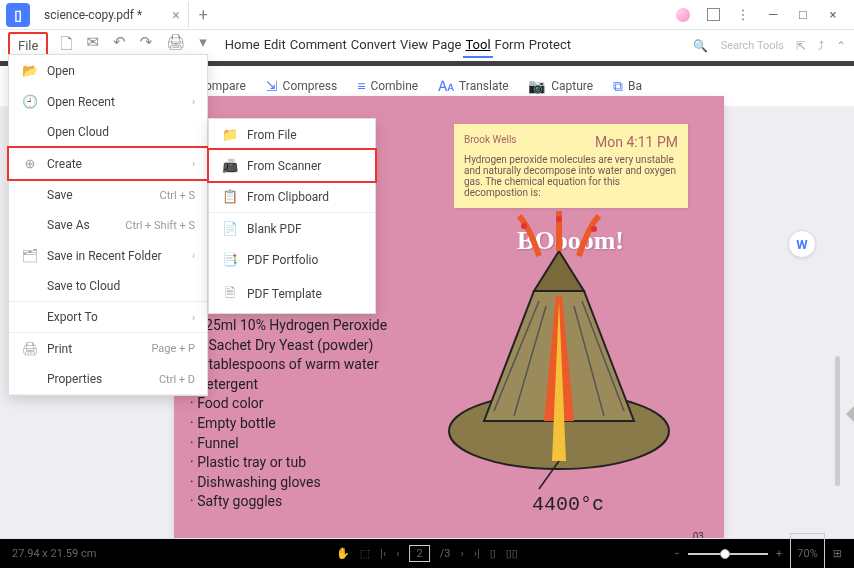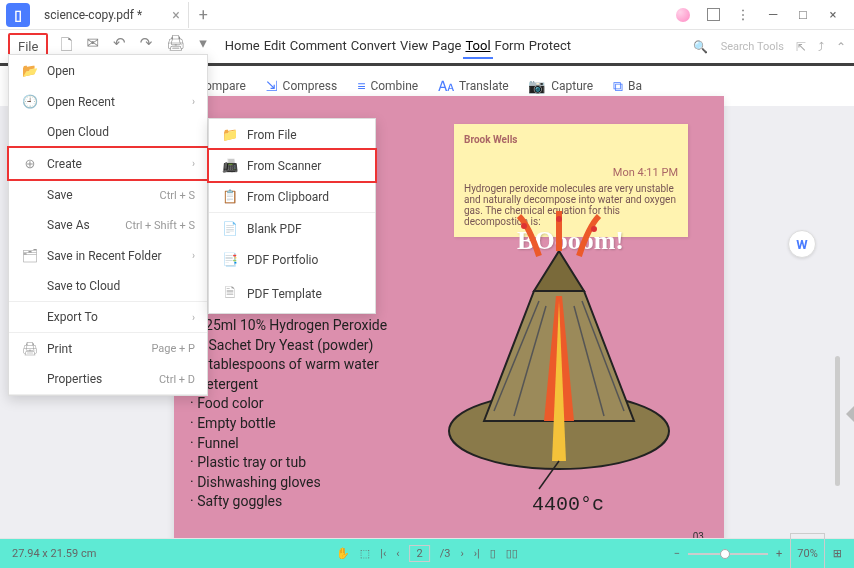--- a/index.html
+++ b/index.html
@@ -7,21 +7,21 @@
 .titlebar { height:30px; background:#fff; display:flex; align-items:center; border-bottom:1px solid #e5e5e5; }
 .app-icon { width:24px; height:24px; background:#4a7cff; border-radius:4px; margin:0 6px; display:flex; align-items:center; justify-content:center; }
 .app-icon span { color:#fff; font-weight:bold; font-size:14px; }
 .tab { display:flex; align-items:center; padding:0 8px; height:26px; font-size:12px; color:#444; border-right:1px solid #e0e0e0; }
 .tab-close { margin-left:30px; color:#999; font-size:14px; cursor:pointer; }
 .tab-add { margin-left:10px; color:#888; font-size:16px; }
 .window-ctrls { margin-left:auto; display:flex; align-items:center; gap:4px; padding-right:8px; }
 .wc { width:26px; height:26px; display:flex; align-items:center; justify-content:center; color:#666; font-size:13px; }
 .dot { width:14px; height:14px; border-radius:50%; background:radial-gradient(circle at 30% 30%,#ffd1e8,#ff8ac4); }
 .square-o { width:13px; height:13px; border:1.5px solid #888; }
-.menubar { height:36px; background:#fff; display:flex; align-items:center; padding:0 8px; border-bottom:3px solid #404040; }
+.menubar { height:36px; background:#fff; display:flex; align-items:center; padding:0 8px; border-bottom:5px solid #404040; }
 .file-btn { padding:4px 8px; font-size:13px; color:#555; border:2px solid #e33; border-radius:2px; }
 .menubar-icons { display:flex; gap:14px; margin-left:12px; color:#888; font-size:15px; }
 .menu-tabs { display:flex; margin-left:16px; }
 .menu-tab { font-size:13px; color:#333; padding:4px 2px; }
 .menu-tab.active { color:#000000; border-bottom:2px solid #4a7cff;text-decoration:underline; }
 .menubar-right { margin-left:auto; display:flex; align-items:center; gap:12px; color:#aaa; font-size:12px; }
 .search-hint { color:#bbb; font-size:11px; }
 .toolbar { height:40px; background:#fff; display:flex; align-items:center; padding:0 8px; gap:8px; }
 .tool-item { display:flex; align-items:center; gap:5px; font-size:12px; color:#555; padding:4px 6px; }
 .tool-item .ico { color:#4a7cff; font-size:14px; }
@@ -33,34 +33,34 @@
 .dd-item.highlighted { border:2px solid #e33; margin:-2px; padding:8px 12px; }
 .dd-sep { border-top:1px solid #eee; }
 .submenu { position:absolute; left:208px; top:118px; width:168px; background:#fff; border:1px solid #ddd; box-shadow:0 4px 12px rgba(0,0,0,0.15); z-index:101; }
 .sub-item { display:flex; align-items:center; padding:8px 12px; font-size:12px; color:#444; }
 .sub-item .ico { width:18px; color:#999; font-size:13px; text-align:center; margin-right:8px; }
 .sub-item.highlighted { border:2px solid #e33; margin:-2px; padding:8px 12px; }
 .workspace { position:absolute; top:106px; left:0; right:0; bottom:30px; background:#eeeef2; }
 .page { position:absolute; left:174px; top:-10px; width:550px; height:450px; background:#dc8fad; box-shadow:0 2px 8px rgba(0,0,0,0.1); }
 .note { position:absolute; right:36px; top:28px; width:234px; background:#fff3b0; padding:10px; font-size:10px; color:#755; box-shadow:1px 1px 3px rgba(0,0,0,0.1); }
 .note-head { display:flex; justify-content:space-between; margin-bottom:4px; }
-.note-name { font-weight:bold; color:#a66; }
-.note-time { color:#a66; font-size:11px;margin-top:32px; }
+.note-name { font-weight:normal; color:#a66; }
+.note-time { color:#a66; font-size:14px; }
 .burst { position:absolute; right:100px; top:130px; font-family:cursive; font-size:26px; color:#fff; font-weight:bold; text-shadow:1px 1px 2px rgba(0,0,0,0.2); }
 .volcano { position:absolute; right:40px; top:115px; width:250px; height:280px; }
 .temp { position:absolute; right:120px; bottom:30px; font-family:Liberation Mono, monospace; font-size:20px; color:#222; }
 .pnum { position:absolute; right:20px; bottom:4px; font-size:10px; color:#333; }
 .leftcol { position:absolute; left:14px; top:155px; width:42px; }
 .leftlabel { font-size:9px; color:#333; font-style:italic; }
 .list { position:absolute; left:16px; top:220px; font-size:14px; color:#222; line-height:1.4; }
 .list li { list-style:none; }
 .list li::before { content:"· "; }
 .word-badge { position:absolute; right:38px; top:124px; width:28px; height:28px; border-radius:50%; background:#fff; border:1px solid #ddd; display:flex; align-items:center; justify-content:center; box-shadow:0 1px 3px rgba(0,0,0,0.1); z-index:50; }
 .word-badge span { color:#4a7cff; font-size:13px; font-weight:bold; }
-.statusbar { position:absolute; bottom:0; left:0; right:0; height:30px; background:#5eead4; border-top:1px solid #e5e5e5; display:flex; align-items:center; padding:0 12px; font-size:11px; color:#666;margin-top:16px; }
+.statusbar { position:absolute; bottom:0; left:0; right:0; height:30px; background:#000000; border-top:1px solid #e5e5e5; display:flex; align-items:center; padding:0 12px; font-size:11px; color:#666;margin-top:16px; }
 .status-center { position:absolute; left:50%; transform:translateX(-50%); display:flex; align-items:center; gap:10px; }
 .page-field { border:1px solid #ccc; padding:1px 6px; font-size:11px; }
 .status-right { margin-left:auto; display:flex; align-items:center; gap:8px; }
 .zoom-slider { width:80px; height:2px; background:#ccc; position:relative; }
 .zoom-thumb { position:absolute; left:40%; top:-4px; width:10px; height:10px; border-radius:50%; background:#fff; border:1px solid #aaa; }
 .zoom-val { border:1px solid #ccc; padding:13px 6px; font-size:11px; }
 .tri-right { position:absolute; right:0; top:300px; width:8px; height:16px; background:#bbb; clip-path:polygon(0 50%,100% 0,100% 100%); }
 .scroll { position:absolute; right:14px; top:250px; width:5px; height:130px; background:#ccc; border-radius:3px; z-index:50; }
 </style>
 </head>

